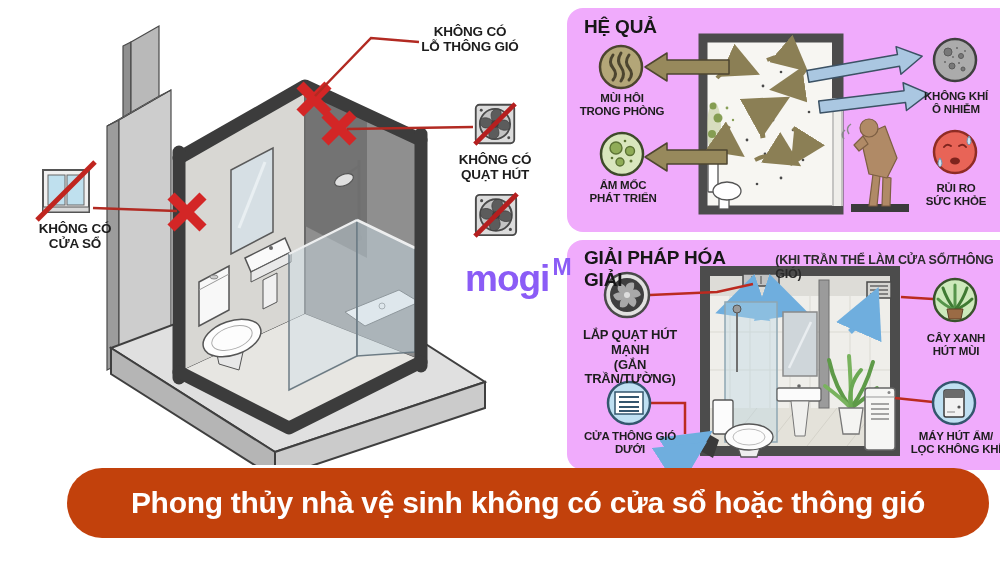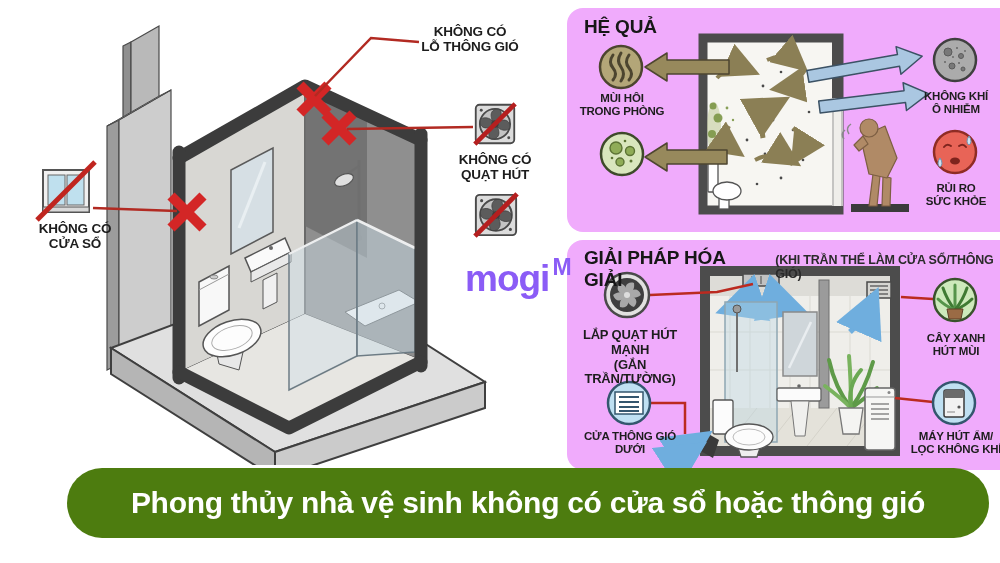--- a/index.html
+++ b/index.html
@@ -28,21 +28,21 @@
   .c-mold{left:5px;top:171px;width:102px;font-size:11.5px;}
   .c-air{left:338px;top:82px;width:102px;font-size:11.5px;}
   .c-health{left:338px;top:174px;width:102px;font-size:11.5px;}
   
   .s-fan{left:0px;top:88px;width:126px;font-size:13px;}
   .s-vent{left:6px;top:190px;width:114px;font-size:11.5px;}
   .s-plant{left:336px;top:92px;width:106px;font-size:11.5px;}
   .s-dehum{left:330px;top:190px;width:118px;font-size:11.5px;}
   
   .banner{position:absolute;left:40px;top:468px;width:922px;height:70px;border-radius:36px;
-          background:#4d7c0f;display:flex;align-items:center;justify-content:center;z-index:5;}
+          background:#c2410c;display:flex;align-items:center;justify-content:center;z-index:5;}
   .banner span{color:#ffffff;font-size:30px;font-weight:bold;letter-spacing:-0.3px;}
   
   .watermark{position:absolute;left:438px;top:254px;z-index:6;color:#8b5cf6;font-weight:bold;}
   .watermark .mg{font-size:37px;letter-spacing:-1px;}
   .watermark .m{font-size:23px;font-weight:800;vertical-align:16px;margin-left:3px;}
 </style>
 </head>
 <body>
 
 <div class="stage">
@@ -314,20 +314,22 @@
         </g>
         <ellipse cx="388" cy="153" rx="5" ry="3.5" fill="#7e241d"></ellipse>
         <path d="M402,128 q 4,6 0,9 q -4,-3 0,-9" fill="#cfe3f2" stroke="#6b93b5" stroke-width="1"></path>
         <path d="M373,150 q 4,6 0,9 q -4,-3 0,-9" fill="#cfe3f2" stroke="#6b93b5" stroke-width="1"></path>
       </g>
     </svg>
 
     <h2 class="ptitle">HỆ QUẢ</h2>
     <div class="lbl c-smell">MÙI HÔI
 TRONG PHÒNG</div>
+    <div class="lbl c-mold">ẨM MỐC
+PHÁT TRIỂN</div>
     <div class="lbl c-air">KHÔNG KHÍ
 Ô NHIỄM</div>
     <div class="lbl c-health">RỦI RO
 SỨC KHỎE</div>
   </section>
 
   <section class="panel panel-bottom">
     <svg class="art" viewBox="0 0 456 230">
       <defs>
         <marker id="blh" markerWidth="9" markerHeight="9" refX="6" refY="4.5" orient="auto">

